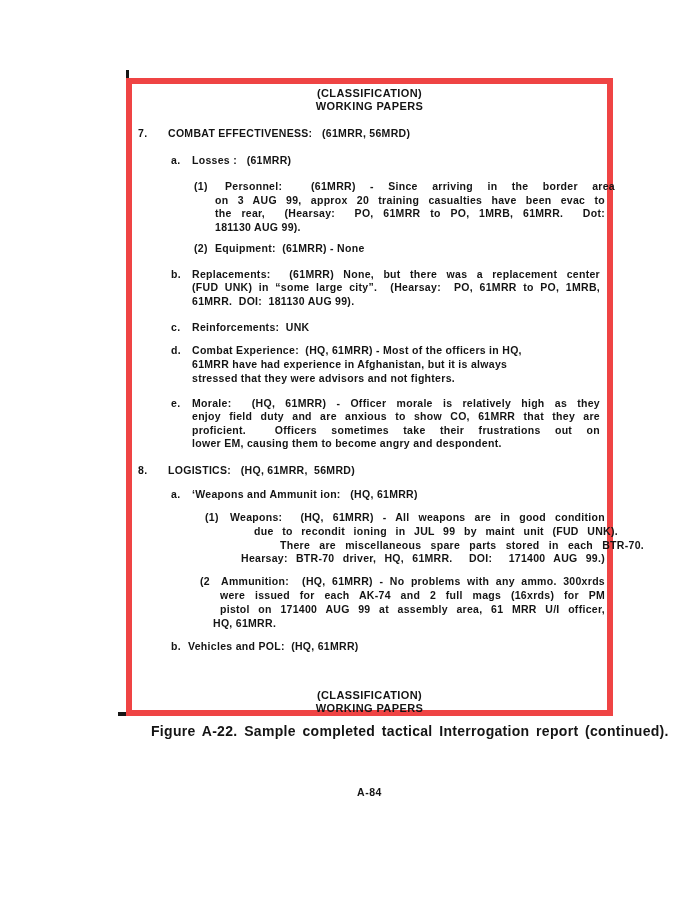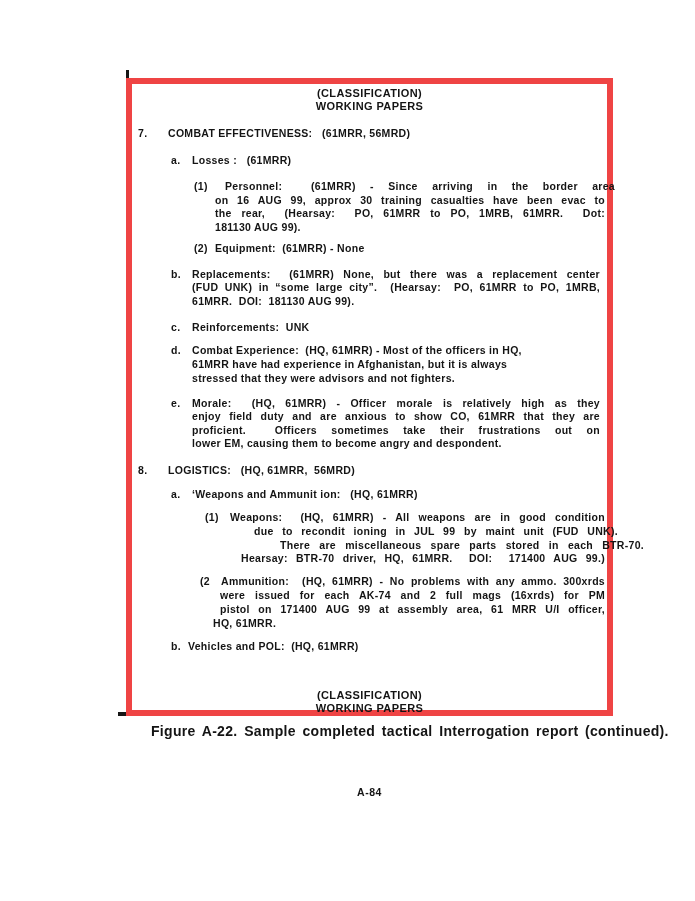--- a/index.html
+++ b/index.html
@@ -44,21 +44,21 @@
     <div class="center-line" style="top:16px">WORKING PAPERS</div>
 
     <div class="center-line" style="top:605px">(CLASSIFICATION)</div>
     <div class="center-line" style="top:618px">WORKING PAPERS</div>
   <div class="rl" style="left: 6px; top: 43px;">7.</div>
       <div class="rl" style="left: 36px; top: 43px;">COMBAT EFFECTIVENESS:&nbsp;&nbsp;&nbsp;(61MRR, 56MRD)</div>
       <div class="rl" style="left: 39px; top: 70px;">a.</div>
       <div class="rl" style="left: 60px; top: 70px;">Losses :&nbsp;&nbsp;&nbsp;(61MRR)</div>
       <div class="rl" style="left: 62px; top: 96px;">(1)</div>
       <div class="rl just" style="left: 93px; top: 96px; width: 390px;">Personnel:&nbsp;&nbsp;(61MRR) - Since arriving in the border area</div>
-      <div class="rl just" style="left: 83px; top: 110px; width: 390px;">on 16 AUG 99, approx 30 training casualties have been evac to</div>
+      <div class="rl just" style="left: 83px; top: 110px; width: 390px;">on 3 AUG 99, approx 20 training casualties have been evac to</div>
       <div class="rl just" style="left: 83px; top: 123px; width: 390px;">the rear,&nbsp;&nbsp;(Hearsay:&nbsp;&nbsp;PO, 61MRR to PO, 1MRB, 61MRR.&nbsp;&nbsp;Dot:</div>
       <div class="rl" style="left: 83px; top: 137px;">181130 AUG 99).</div>
       <div class="rl" style="left: 62px; top: 158px;">(2)</div>
       <div class="rl" style="left: 83px; top: 158px;">Equipment:&nbsp;&nbsp;(61MRR) - None</div>
       <div class="rl" style="left: 39px; top: 184px;">b.</div>
       <div class="rl just" style="left: 60px; top: 184px; width: 408px;">Replacements:&nbsp;&nbsp;(61MRR) None, but there was a replacement center</div>
       <div class="rl just" style="left: 60px; top: 197px; width: 408px;">(FUD UNK) in “some large city”.&nbsp;&nbsp;(Hearsay:&nbsp;&nbsp;PO, 61MRR to PO, 1MRB,</div>
       <div class="rl" style="left: 60px; top: 211px;">61MRR.&nbsp;&nbsp;DOI:&nbsp;&nbsp;181130 AUG 99).</div>
       <div class="rl" style="left: 39px; top: 237px;">c.</div>
       <div class="rl" style="left: 60px; top: 237px;">Reinforcements:&nbsp;&nbsp;UNK</div>

